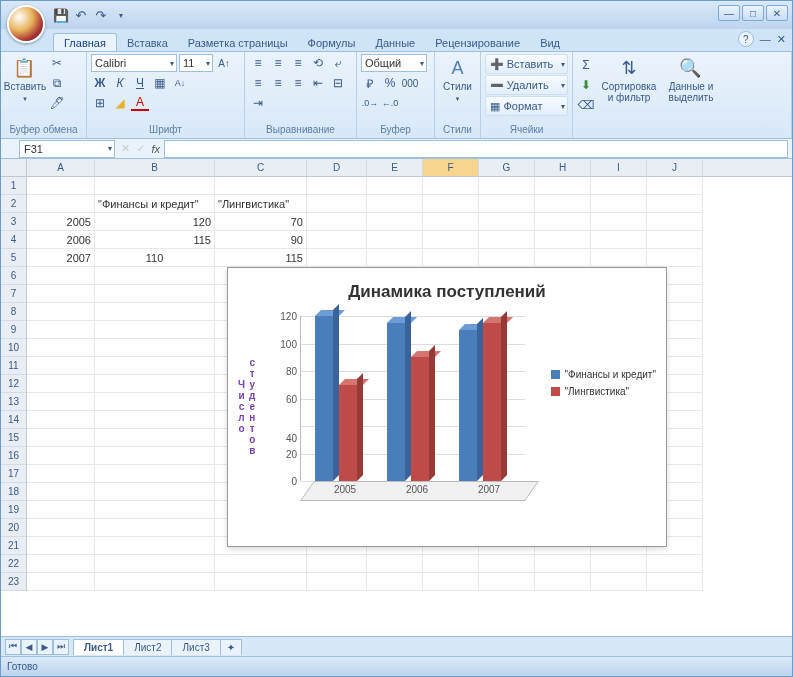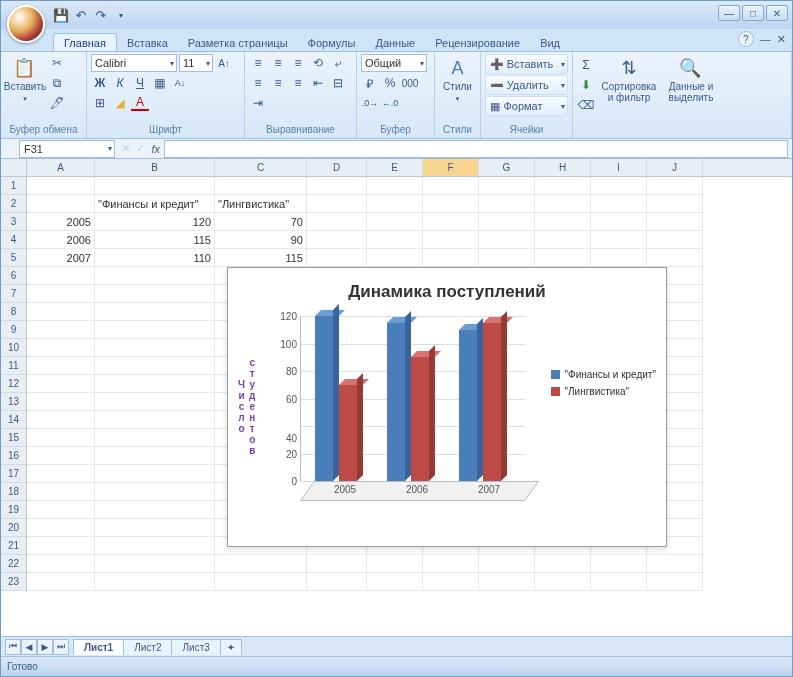--- a/index.html
+++ b/index.html
@@ -354,21 +354,21 @@
             <div class="cell" style="width: 60px;"></div>
             <div class="cell" style="width: 56px;"></div>
             <div class="cell" style="width: 56px;"></div>
             <div class="cell" style="width: 56px;"></div>
             <div class="cell" style="width: 56px;"></div>
             <div class="cell" style="width: 56px;"></div>
             <div class="cell" style="width: 56px;"></div>
           </div>
           <div class="crow">
             <div class="cell r" style="width: 68px;">2007</div>
-            <div class="cell r" style="width: 120px;">110</div>
+            <div class="cell r" style="width: 120px; text-align: center;">110</div>
             <div class="cell r" style="width: 92px;">115</div>
             <div class="cell" style="width: 60px;"></div>
             <div class="cell" style="width: 56px;"></div>
             <div class="cell" style="width: 56px;"></div>
             <div class="cell" style="width: 56px;"></div>
             <div class="cell" style="width: 56px;"></div>
             <div class="cell" style="width: 56px;"></div>
             <div class="cell" style="width: 56px;"></div>
           </div>
           <div class="crow">

